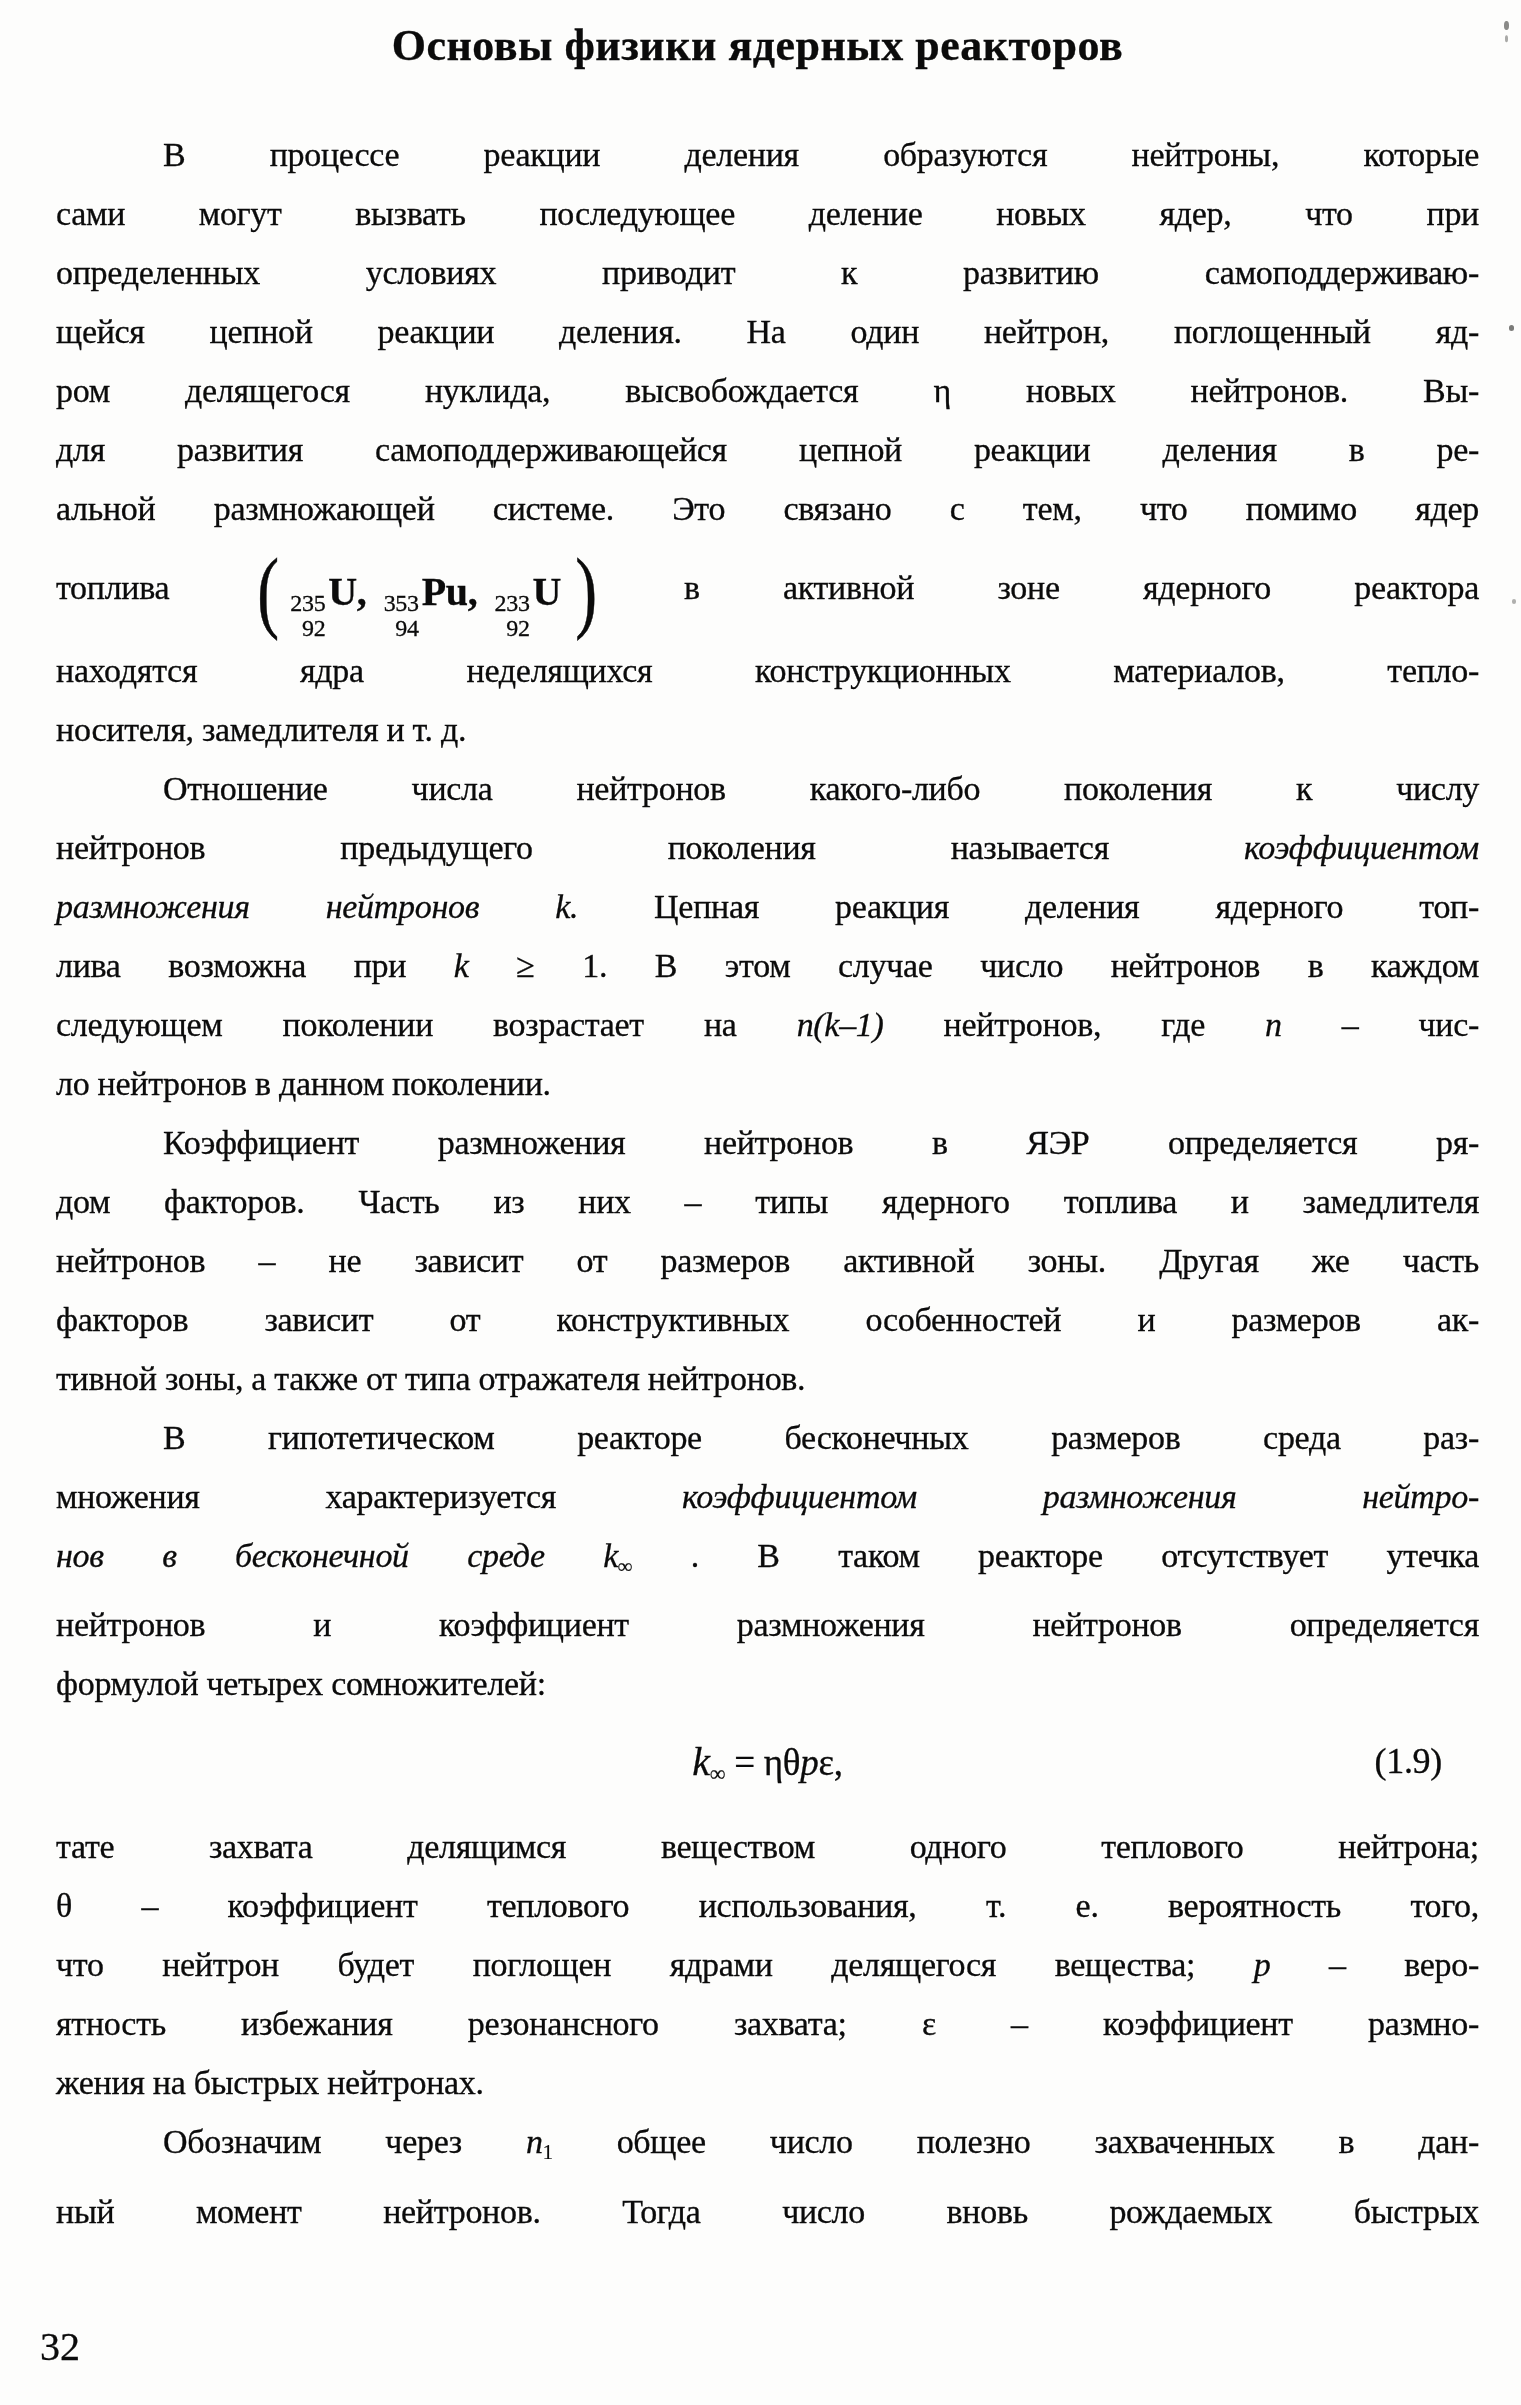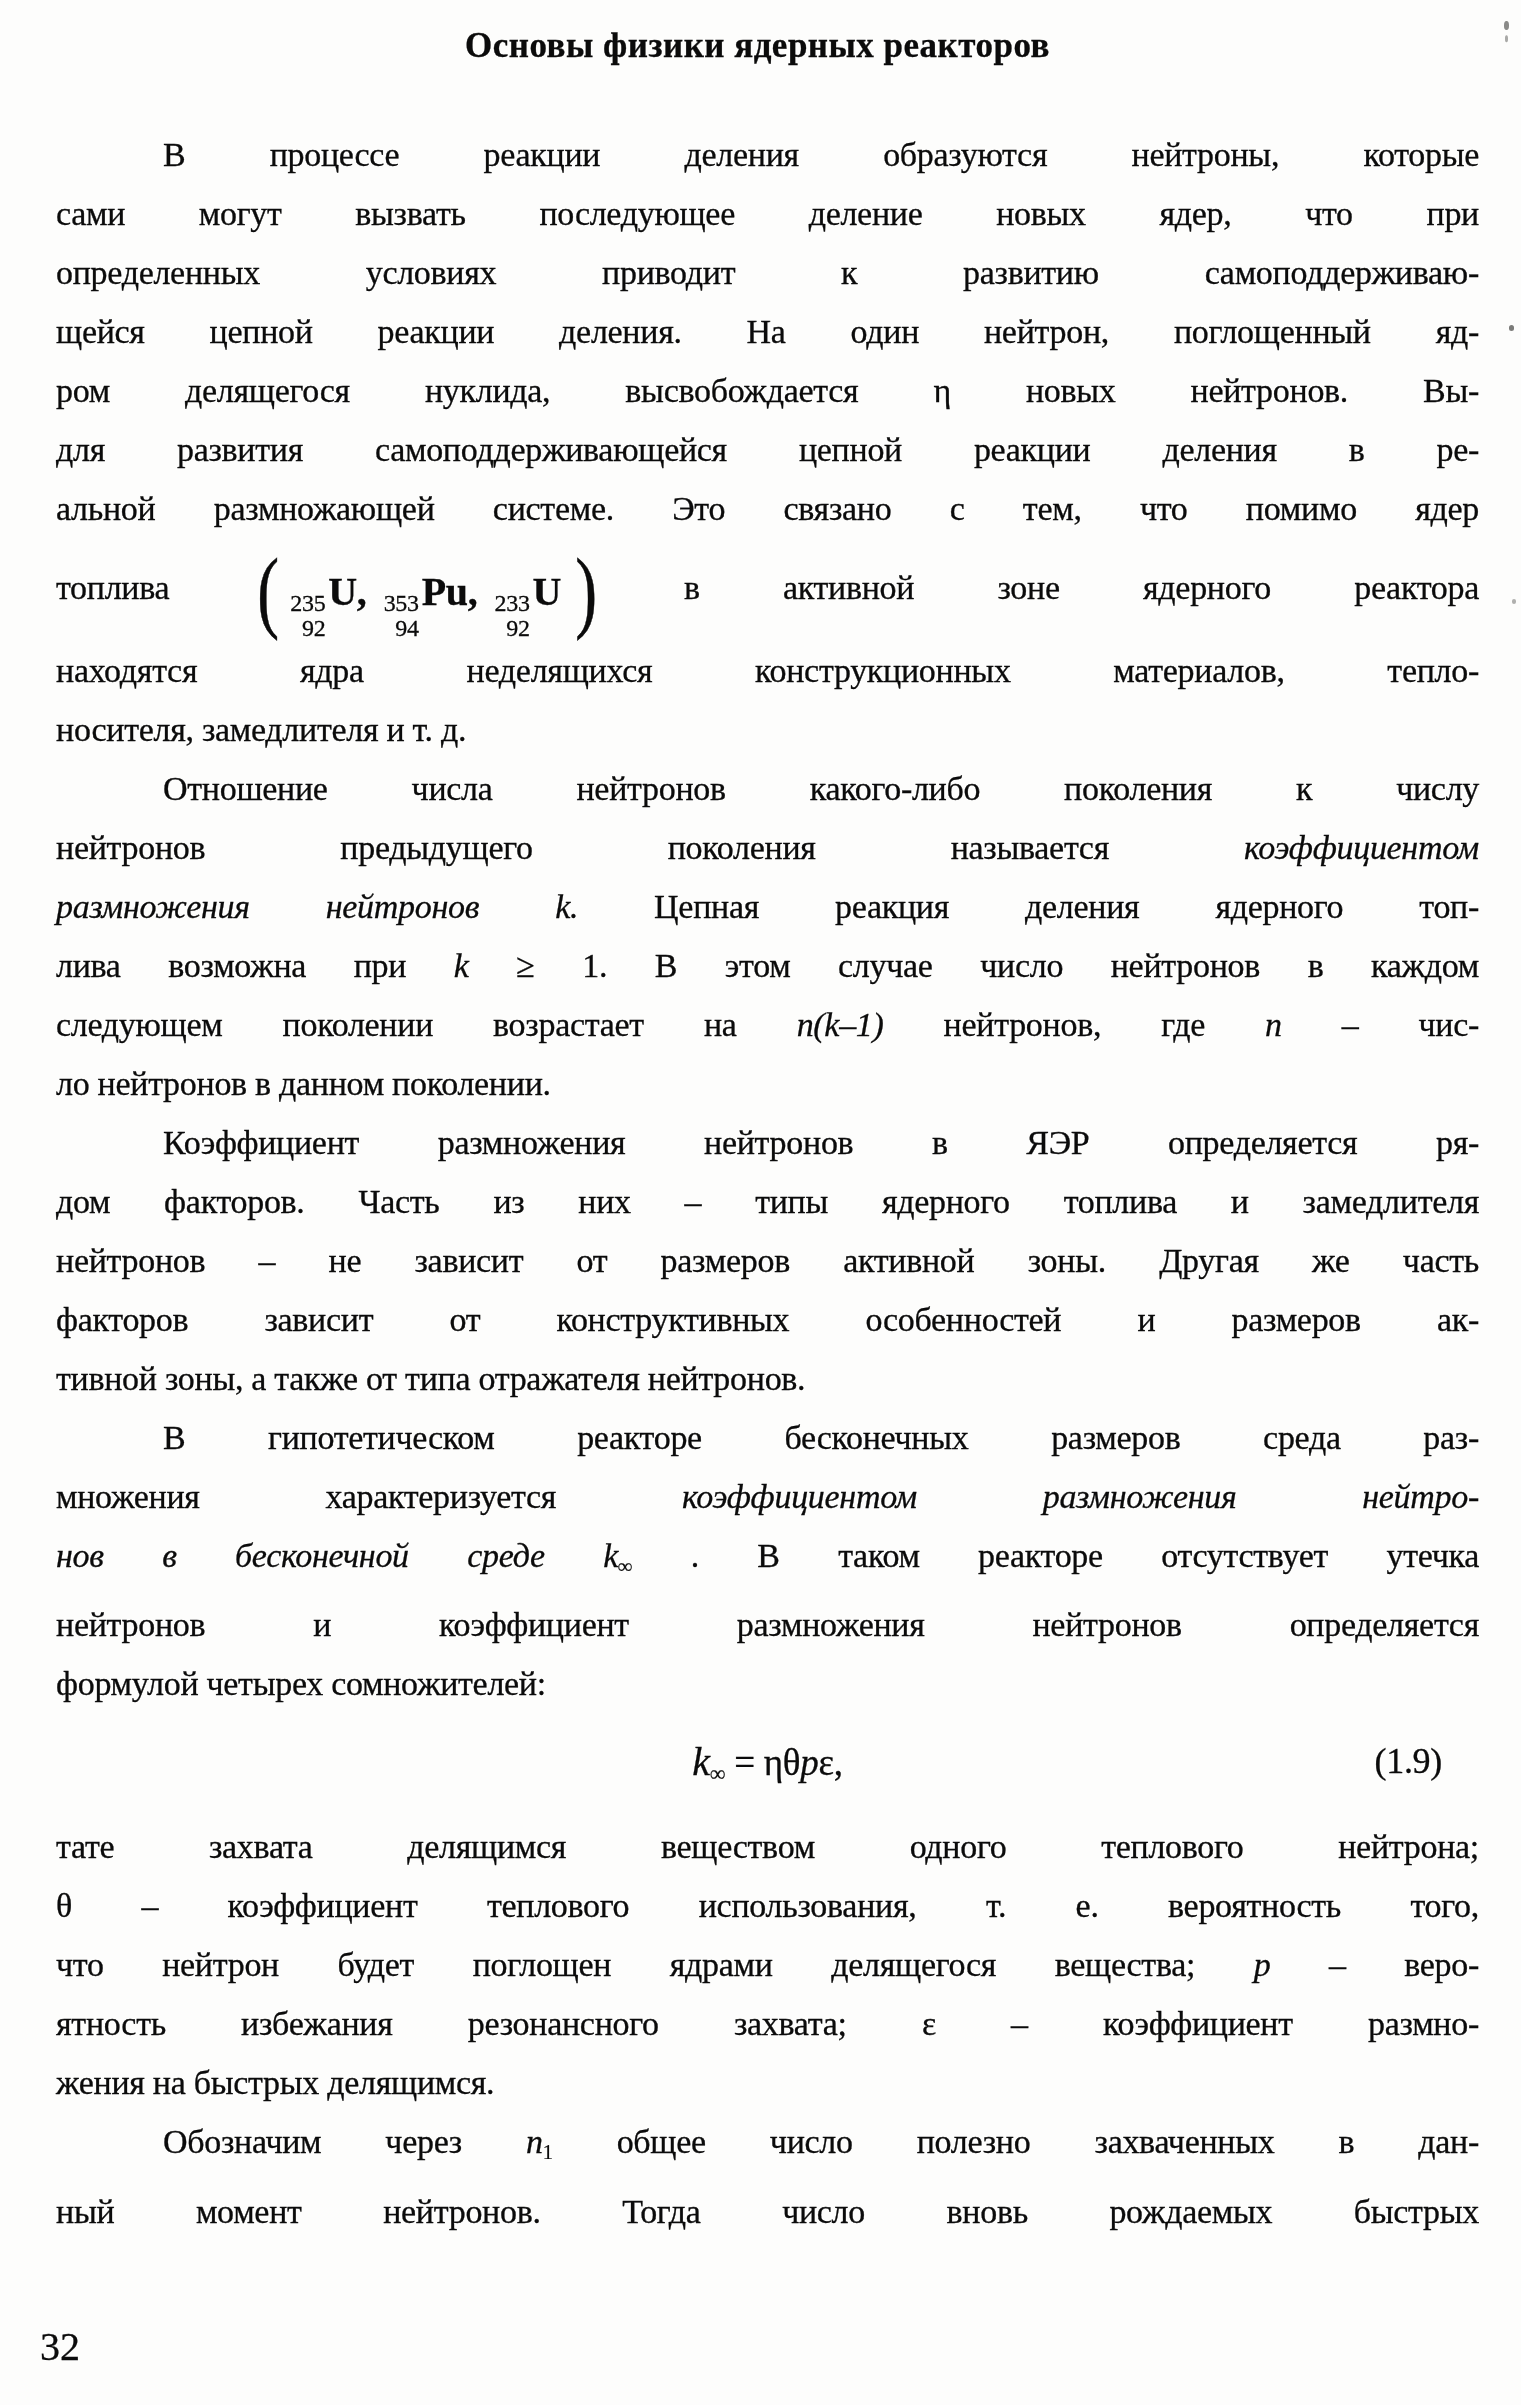--- a/index.html
+++ b/index.html
@@ -10,21 +10,21 @@
     background:#fdfdfc;
     font-family:"Liberation Serif","DejaVu Serif",serif;
     color:#0b0b0b;
     overflow:hidden;
     -webkit-text-stroke:0.3px #0b0b0b;
   }
   .content{padding:0 43px 0 36px;}
   .title{
     margin:0;padding-top:15px;
     text-align:center;
-    font-size:35px;font-weight:700;
+    font-size:44px;font-weight:700;
     letter-spacing:0.5px;
     line-height:61px;
   }
   .body-text{margin-top:49px;font-size:34px;letter-spacing:-0.3px;margin-left:20px;}
   .ln{
     line-height:59px;
     text-align:justify;
     text-align-last:justify;
     text-justify:inter-word;
     white-space:nowrap;
@@ -123,21 +123,21 @@
 
       <div class="eq-row">
         <span class="eq"><span class="it eq-k">k</span><span class="sb">∞</span><span> = ηθ</span><span class="it">p</span><span>ε,</span></span>
         <span class="eq-num">(1.9)</span>
       </div>
 
       <div class="ln">тате захвата делящимся веществом одного теплового нейтрона;</div>
       <div class="ln">θ – коэффициент теплового использования, т. е. вероятность того,</div>
       <div class="ln"><span>что нейтрон будет поглощен ядрами делящегося вещества; </span><span class="it">p</span><span> – веро-</span></div>
       <div class="ln">ятность избежания резонансного захвата; ε – коэффициент размно-</div>
-      <div class="ln end">жения на быстрых делящимся.</div>
+      <div class="ln end">жения на быстрых нейтронах.</div>
 
       <div class="ln first"><span>Обозначим через </span><span class="it">n</span><span class="sb">1</span><span> общее число полезно захваченных в дан-</span></div>
       <div class="ln">ный момент нейтронов. Тогда число вновь рождаемых быстрых</div>
     </div>
   </div>
 
   <div class="pageno">32</div>
 </div>
 
 

